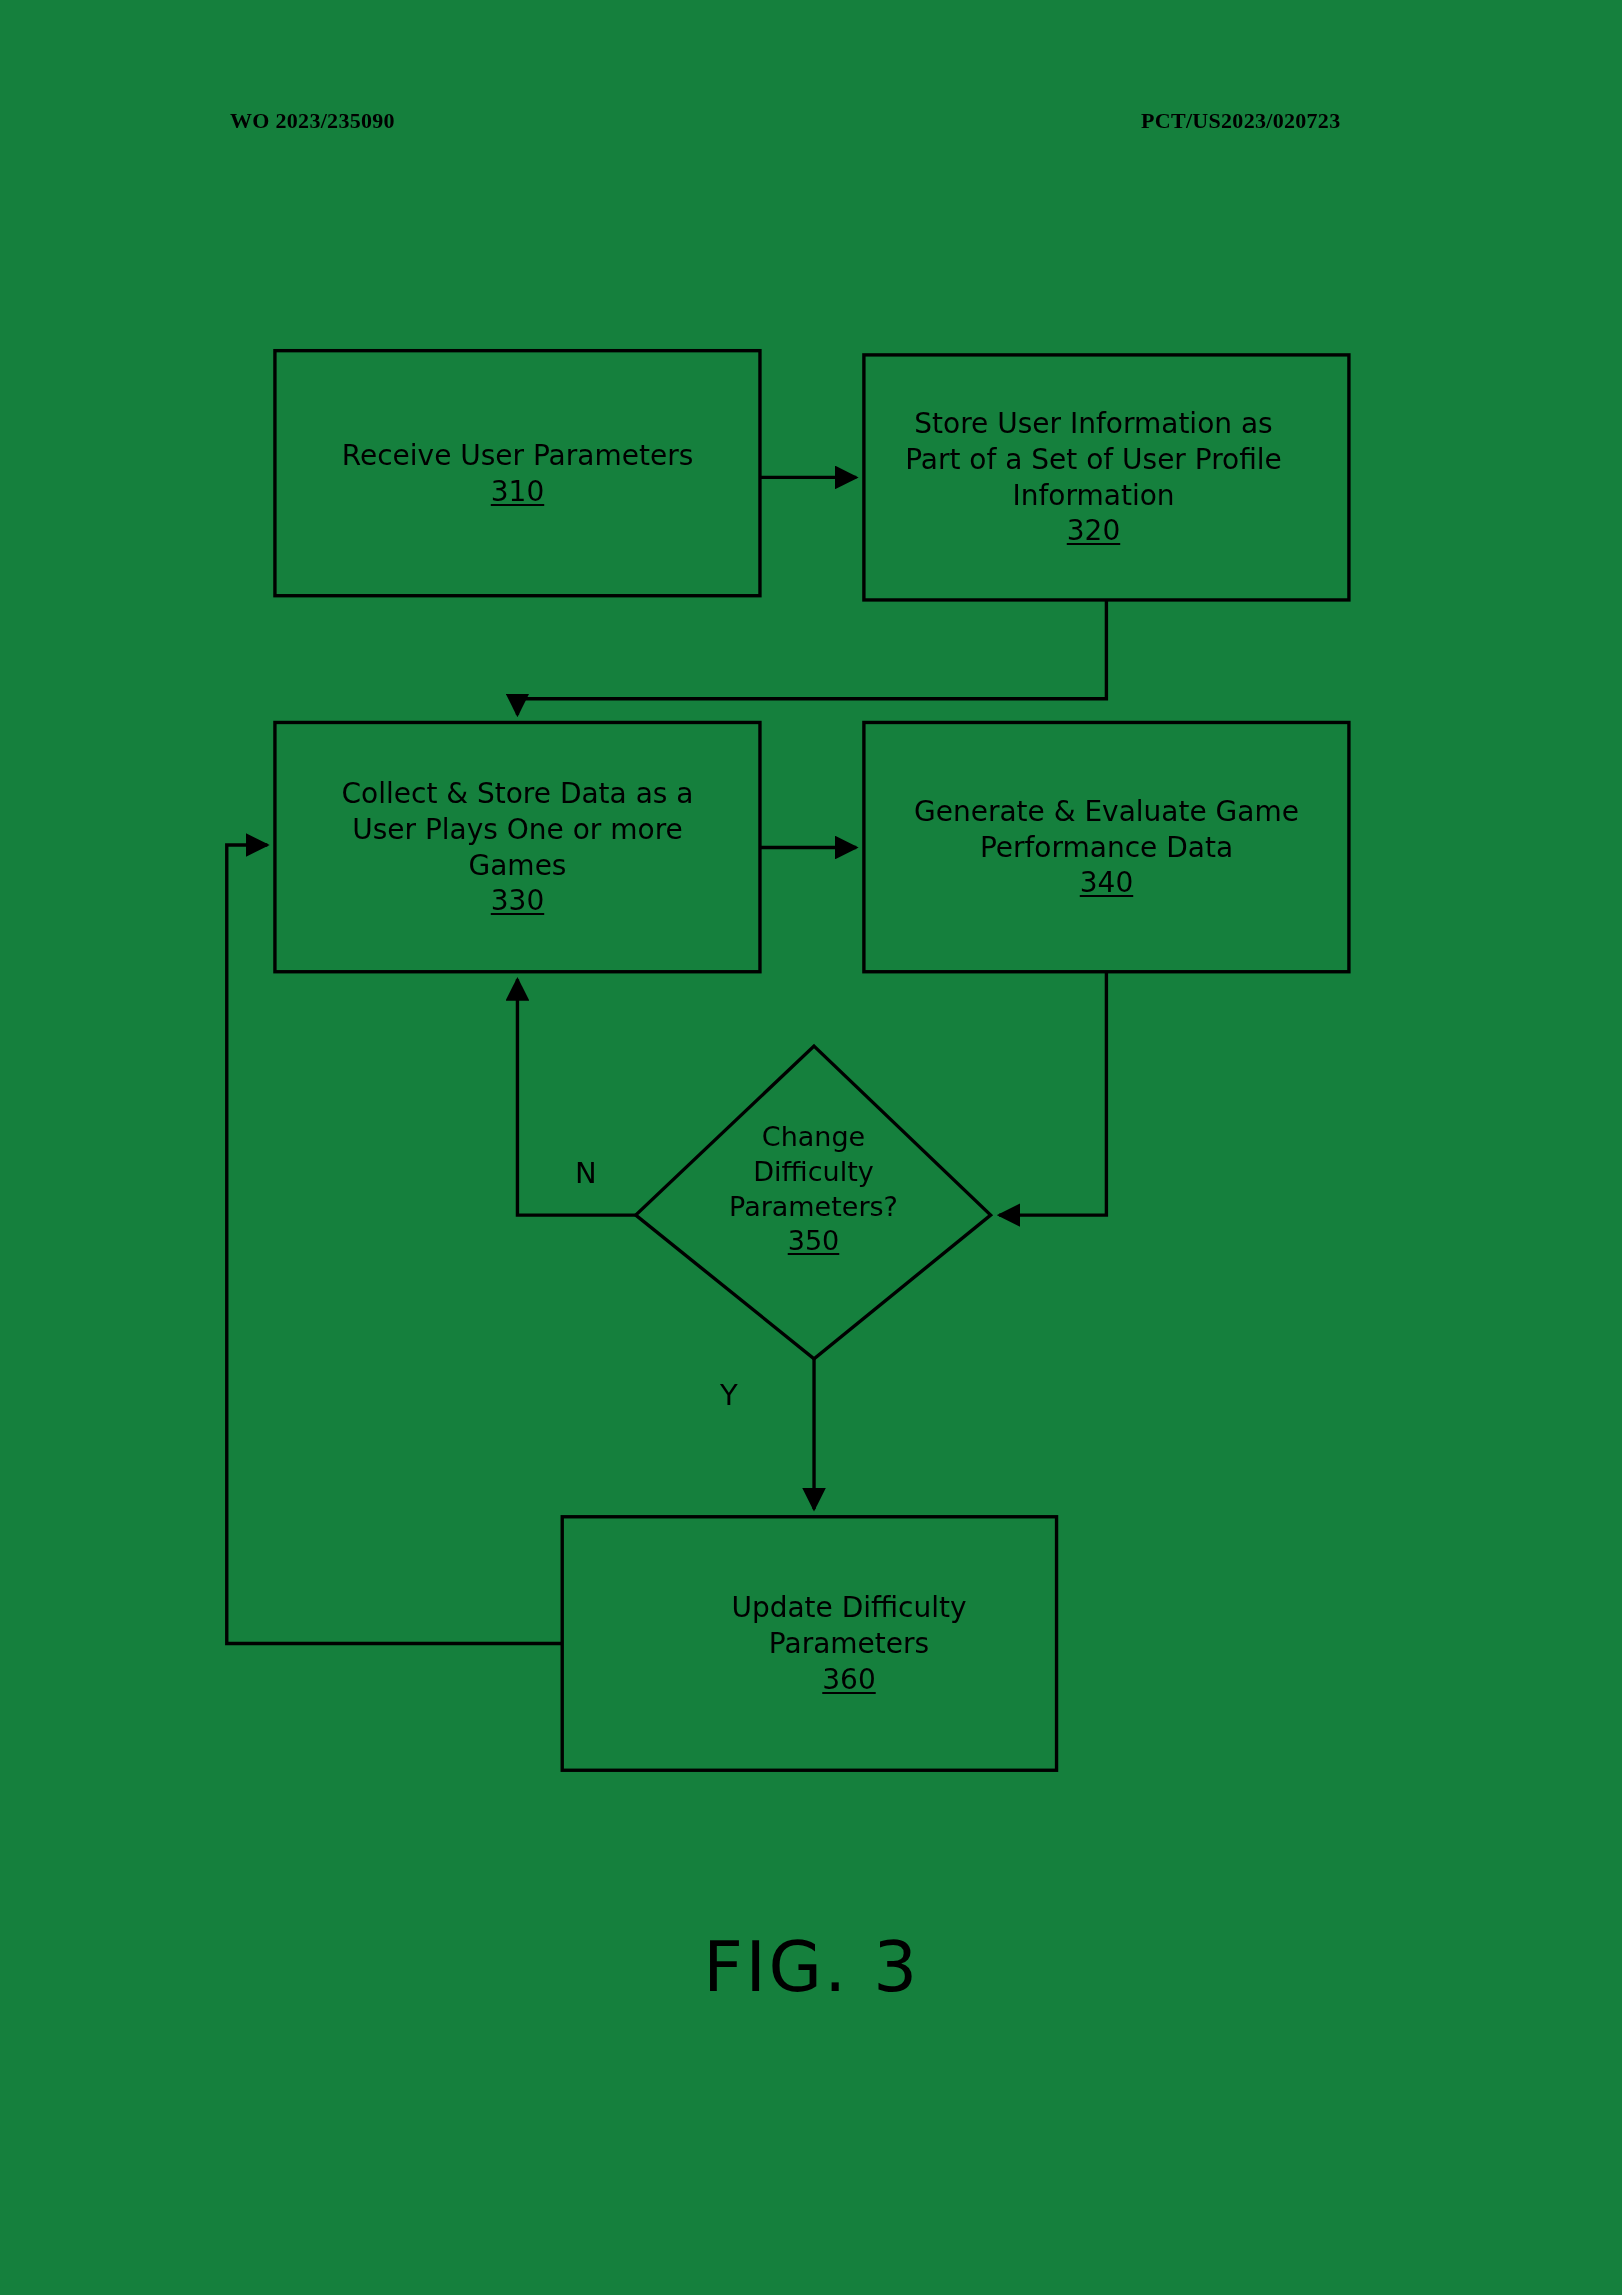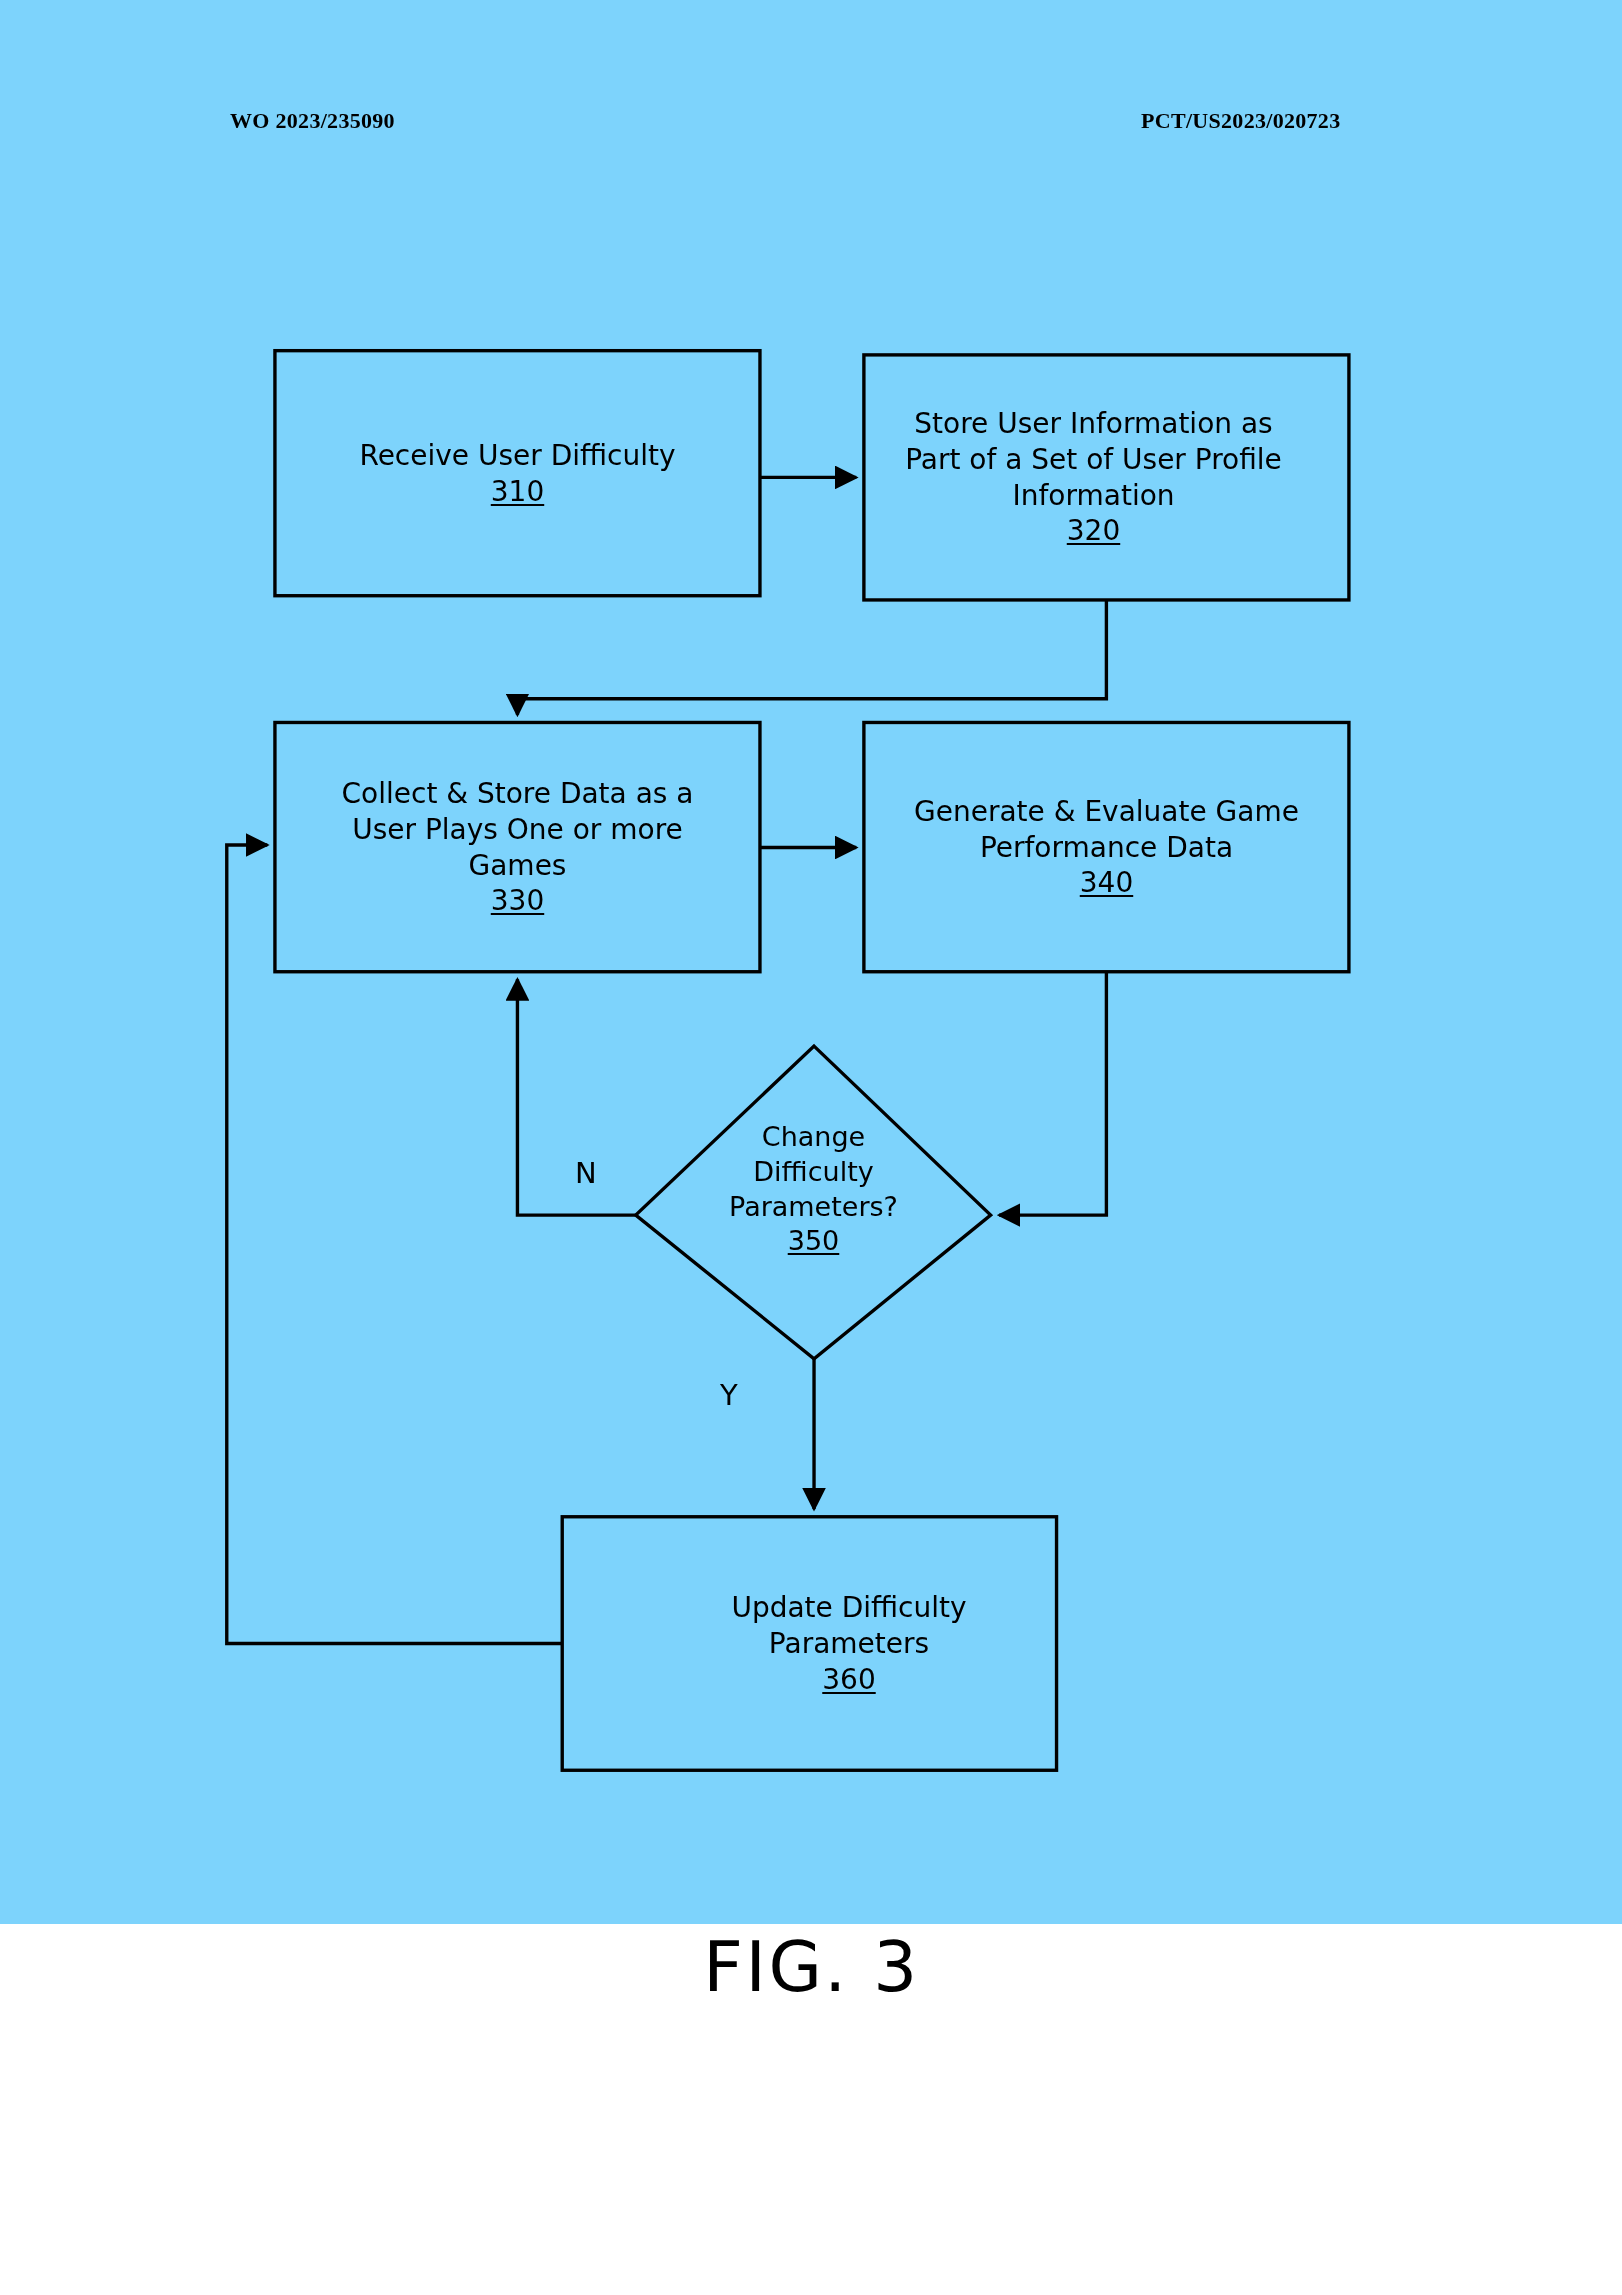--- a/index.html
+++ b/index.html
@@ -13,22 +13,22 @@
     position: relative;
     font-family: "DejaVu Sans", sans-serif;
     color: #000000;
     overflow: hidden;
   }
   .page {
     position: absolute;
     left: 0;
     top: 0;
     width: 1623px;
-    height: 1924px;
-    background: #7dd3fc;
+    height: 2295px;
+    background: #15803d;
   }
   
   .hdr {
     position: absolute;
     top: 108px;
     font-family: "Liberation Serif", serif;
     font-weight: bold;
     font-size: 22px;
     letter-spacing: 0.3px;
     white-space: nowrap;
@@ -151,21 +151,21 @@
 
       <path d="M 752 1438 L 612 1438 L 612 1159" marker-end="url(#arrow)"></path>
 
       <path d="M 963 1608 L 963 1786" marker-end="url(#arrow)"></path>
 
       <path d="M 665 1945 L 268 1945 L 268 1000 L 316 1000" marker-end="url(#arrow)"></path>
     </g>
   </svg>
 
   <div class="node-text" id="n310-text">
-    <span class="line">Receive User Difficulty</span>
+    <span class="line">Receive User Parameters</span>
     <span class="line ref">310</span>
   </div>
 
   <div class="node-text" id="n320-text">
     <span class="line">Store User Information as</span>
     <span class="line">Part of a Set of User Profile</span>
     <span class="line">Information</span>
     <span class="line ref">320</span>
   </div>
 

